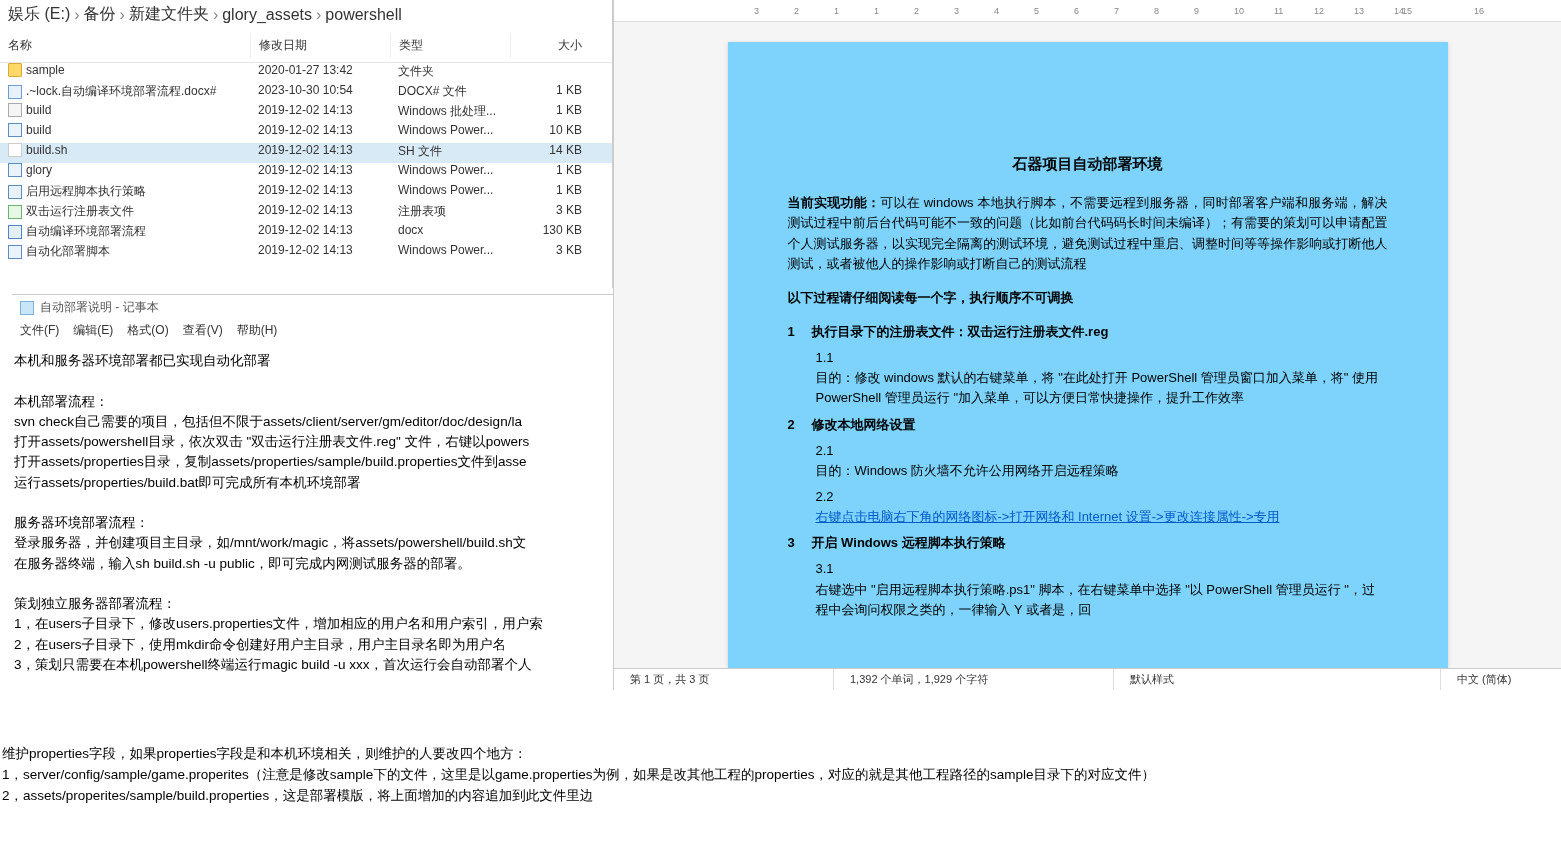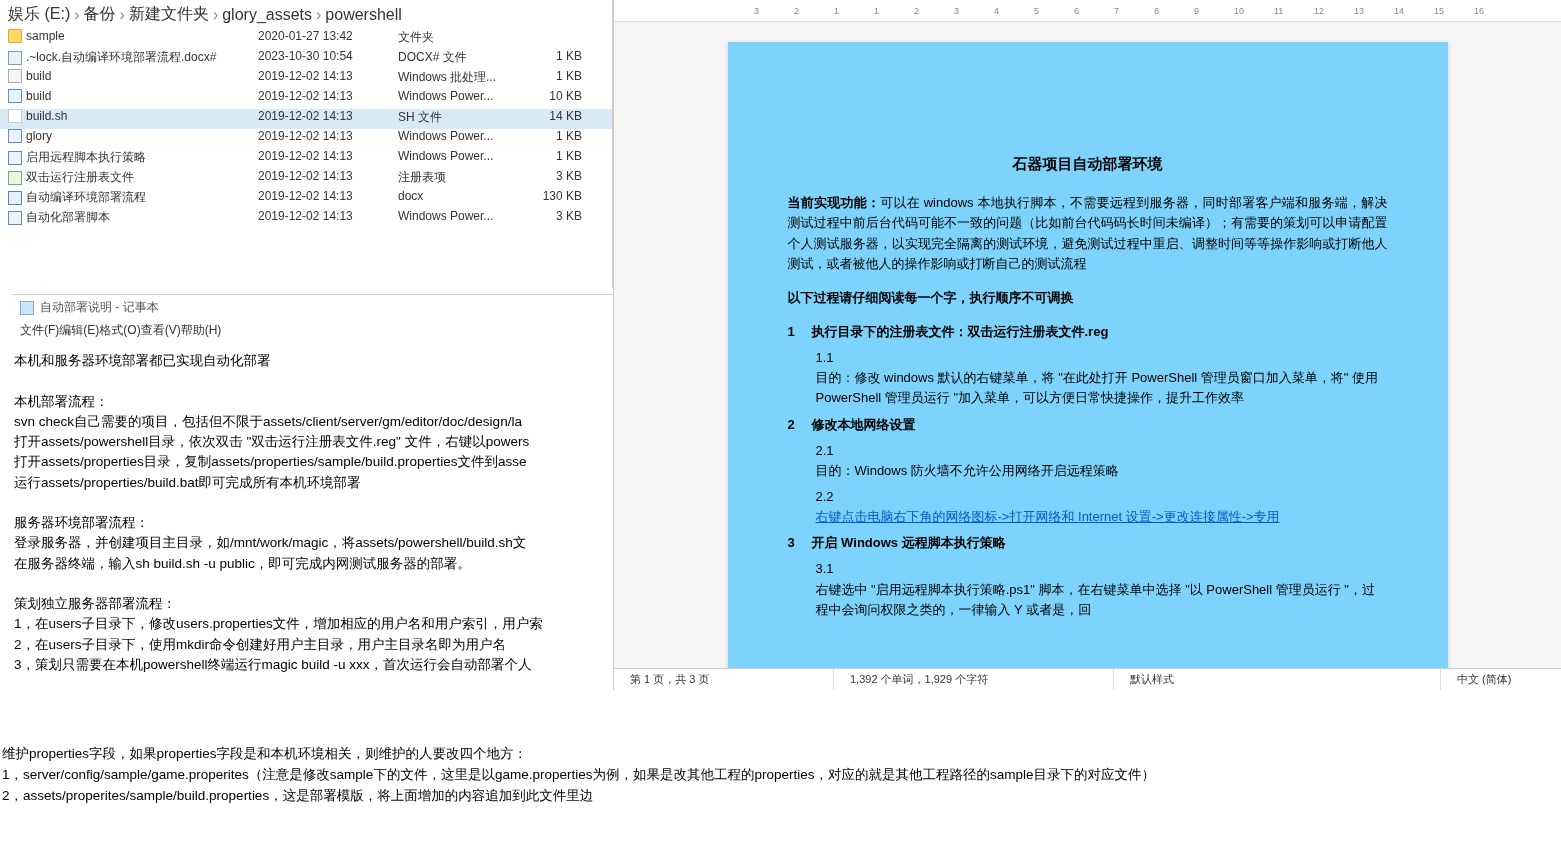--- a/index.html
+++ b/index.html
@@ -26,21 +26,21 @@
 .ficon-bat { background: #f5f5f5; border: 1px solid #aaa; }
 .ficon-ps { background: #eaf3fb; border: 1px solid #5a8ec4; }
 .ficon-sh { background: #fff; border: 1px solid #ccc; }
 .ficon-reg { background: #e6f7e6; border: 1px solid #6ab46a; }
 .ficon-doc { background: #e6f0fb; border: 1px solid #4a86c8; }
 
 
 .notepad { position: absolute; top: 294px; left: 12px; width: 613px; height: 520px; border-top: 1px solid #ccc; }
 .np-title { display: flex; align-items: center; gap: 6px; padding: 4px 8px; font-size: 12px; color: #555; }
 .np-icon { width: 14px; height: 14px; background: #c8e6f5; border: 1px solid #7ab5d9; }
-.np-menu { display: flex; padding: 2px 8px 6px; font-size: 12px; color: #333; }
+.np-menu { display: flex; gap: 14px; padding: 2px 8px 6px; font-size: 12px; color: #333; }
 .np-body { padding: 6px 2px; font-size: 13.5px; color: #000; line-height: 1.5; white-space: pre-wrap; }
 
 
 .docpanel { position: absolute; top: 0; left: 613px; width: 948px; height: 690px; background: #f9f9f9; border-left: 1px solid #ccc; display: flex; flex-direction: column; }
 .ruler { height: 22px; background: #fff; border-bottom: 1px solid #ddd; display: flex; align-items: center; padding-left: 200px; font-size: 9px; color: #888; position: relative; }
 .ruler .mark { position: absolute; }
 .docscroll { flex: 1; overflow: hidden; display: flex; justify-content: center; background: #f5f5f5; }
 .page { width: 720px; background: #7dd3fc; margin-top: 20px; padding: 110px 60px 20px; box-shadow: 0 1px 4px rgba(0,0,0,0.15); font-size: 13px; color: #000; line-height: 1.55; }
 .page h1 { text-align: center; font-size: 15px; font-weight: bold; margin-bottom: 18px; }
 .page .bold { font-weight: bold; }
@@ -65,20 +65,26 @@
   <div class="breadcrumb">
     <span>娱乐 (E:)</span>
       <span class="sep">›</span>
     <span>备份</span>
       <span class="sep">›</span>
     <span>新建文件夹</span>
       <span class="sep">›</span>
     <span>glory_assets</span>
       <span class="sep">›</span>
     <span>powershell</span>
+  </div>
+  <div class="file-header">
+    <div class="col col-name">名称</div>
+    <div class="col col-date">修改日期</div>
+    <div class="col col-type">类型</div>
+    <div class="col col-size">大小</div>
   </div>
   <div id="file-list">
       <div class="file-row">
         <div class="col col-name">
           <span class="ficon ficon-folder"></span>
           <span>sample</span>
         </div>
         <div class="col col-date">2020-01-27 13:42</div>
         <div class="col col-type">文件夹</div>
         <div class="col col-size"></div>
@@ -209,21 +215,21 @@
       <span class="mark" style="left: 420px;">5</span>
       <span class="mark" style="left: 460px;">6</span>
       <span class="mark" style="left: 500px;">7</span>
       <span class="mark" style="left: 540px;">8</span>
       <span class="mark" style="left: 580px;">9</span>
       <span class="mark" style="left: 620px;">10</span>
       <span class="mark" style="left: 660px;">11</span>
       <span class="mark" style="left: 700px;">12</span>
       <span class="mark" style="left: 740px;">13</span>
       <span class="mark" style="left: 780px;">14</span>
-      <span class="mark" style="left: 820px;">15</span>
+      <span class="mark" style="left: 788px;">15</span>
       <span class="mark" style="left: 860px;">16</span>
     </div>
   <div class="docscroll">
     <div class="page">
       <h1>石器项目自动部署环境</h1>
       <p><span class="bold">当前实现功能：</span><span>可以在 windows 本地执行脚本，不需要远程到服务器，同时部署客户端和服务端，解决测试过程中前后台代码可能不一致的问题（比如前台代码码长时间未编译）；有需要的策划可以申请配置个人测试服务器，以实现完全隔离的测试环境，避免测试过程中重启、调整时间等等操作影响或打断他人测试，或者被他人的操作影响或打断自己的测试流程</span></p>
       <p class="bold">以下过程请仔细阅读每一个字，执行顺序不可调换</p>
       <div class="numblock">
           <span class="num">1</span>
           <span class="txt bold">执行目录下的注册表文件：双击运行注册表文件.reg</span>

